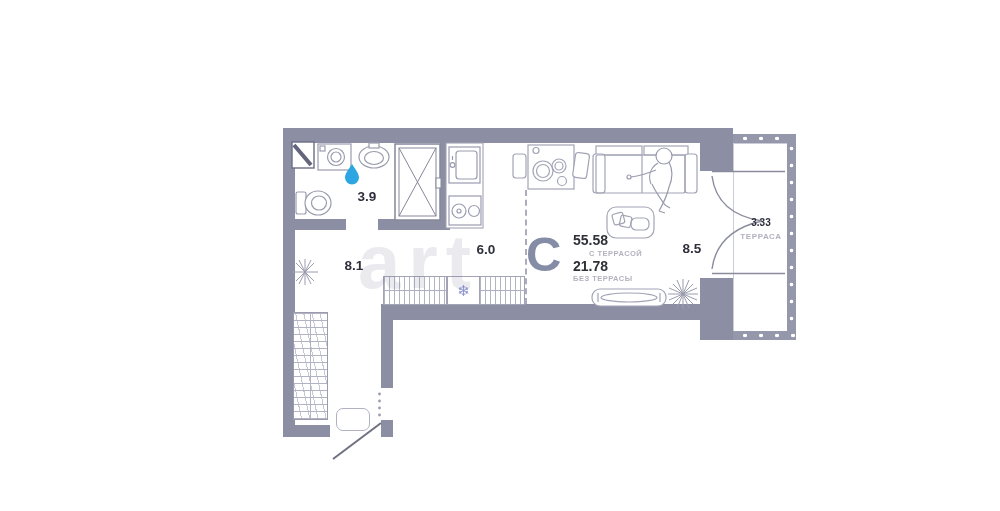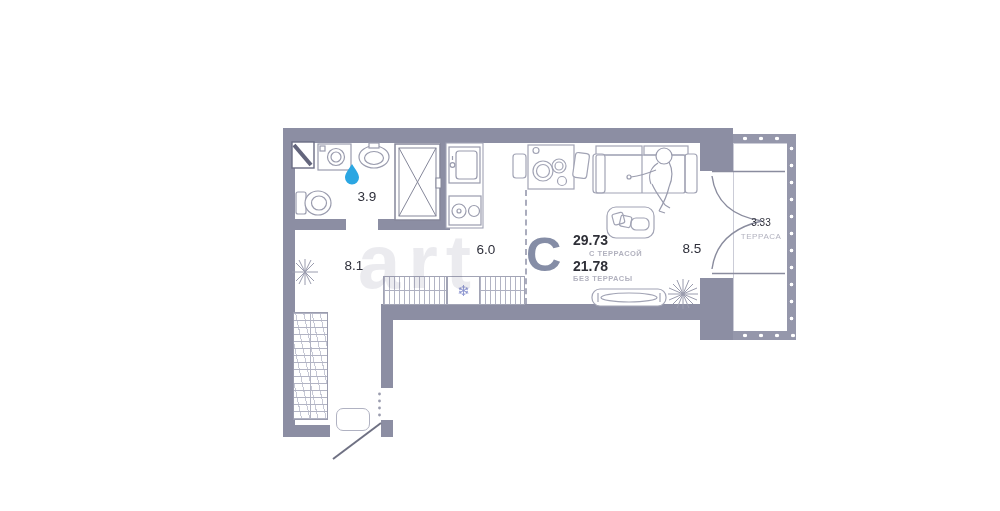--- a/index.html
+++ b/index.html
@@ -8,25 +8,25 @@
     overflow:hidden;font-family:"Liberation Sans",sans-serif;
   }
   .wall{position:absolute;background:#8c8ea3;}
   .rail{position:absolute;background:#9597ab;}
   .rail-h{background-image:radial-gradient(circle,#ffffff 1.7px,rgba(255,255,255,0) 2.1px);background-size:16px 9px;background-position:4px 0;}
   .rail-v{background-image:radial-gradient(circle,#ffffff 1.7px,rgba(255,255,255,0) 2.1px);background-size:9px 17px;background-position:0 6px;}
   .terrace-floor{position:absolute;border:1px solid #cbccd7;background:#fff;}
   .dashed-line{position:absolute;width:0;border-left:2px dashed #aaacbd;}
   .room-label{
     position:absolute;transform:translate(-50%,-50%);
-    font-weight:normal;font-size:13.5px;color:#2e2f3a;white-space:nowrap;
+    font-weight:bold;font-size:13.5px;color:#2e2f3a;white-space:nowrap;
   }
   .muted-label{
     position:absolute;transform:translate(-50%,-50%);
-    font-weight:normal;font-size:8px;letter-spacing:.6px;color:#b2b2bf;white-space:nowrap;
+    font-weight:bold;font-size:8px;letter-spacing:.6px;color:#b2b2bf;white-space:nowrap;
   }
   .area-num{position:absolute;font-weight:bold;font-size:14px;color:#2f3038;white-space:nowrap;line-height:1;}
   .area-sub{position:absolute;font-weight:bold;font-size:7.5px;letter-spacing:.5px;color:#b2b2bf;white-space:nowrap;line-height:1;}
   .type-letter{position:absolute;font-weight:bold;font-size:49px;line-height:1;color:#858da6;}
   .wardrobe{
     position:absolute;background:
       linear-gradient(#aeb0c1,#aeb0c1) center/100% 1px no-repeat,
       repeating-linear-gradient(90deg,#b2b4c4 0 1px,rgba(0,0,0,0) 1px 5px);
     border:1px solid #a2a4b5;background-color:#fff;
   }
@@ -208,20 +208,20 @@
   </svg>
 
   <div class="room-label" style="left:367px;top:196px;">3.9</div>
   <div class="room-label" style="left:354px;top:265px;">8.1</div>
   <div class="room-label" style="left:486px;top:249px;">6.0</div>
   <div class="room-label" style="left:692px;top:248px;">8.5</div>
   <div class="room-label" style="left:761px;top:222px;font-size:10px;">3.33</div>
   <div class="muted-label" style="left:761px;top:236px;">ТЕРРАСА</div>
 
   <div class="type-letter" style="left:526px;top:230px;">С</div>
-  <div class="area-num" style="left:573px;top:233px;">29.73</div>
+  <div class="area-num" style="left:573px;top:233px;">55.58</div>
   <div class="area-sub" style="left:573px;top:250px;margin-left:16px;">С ТЕРРАСОЙ</div>
   <div class="area-num" style="left:573px;top:259px;">21.78</div>
   <div class="area-sub" style="left:573px;top:275px;">БЕЗ ТЕРРАСЫ</div>
 
   <div class="wm wm-small" style="left:358px;top:218px;">art</div>
 
 </div>
 
 </body></html>

